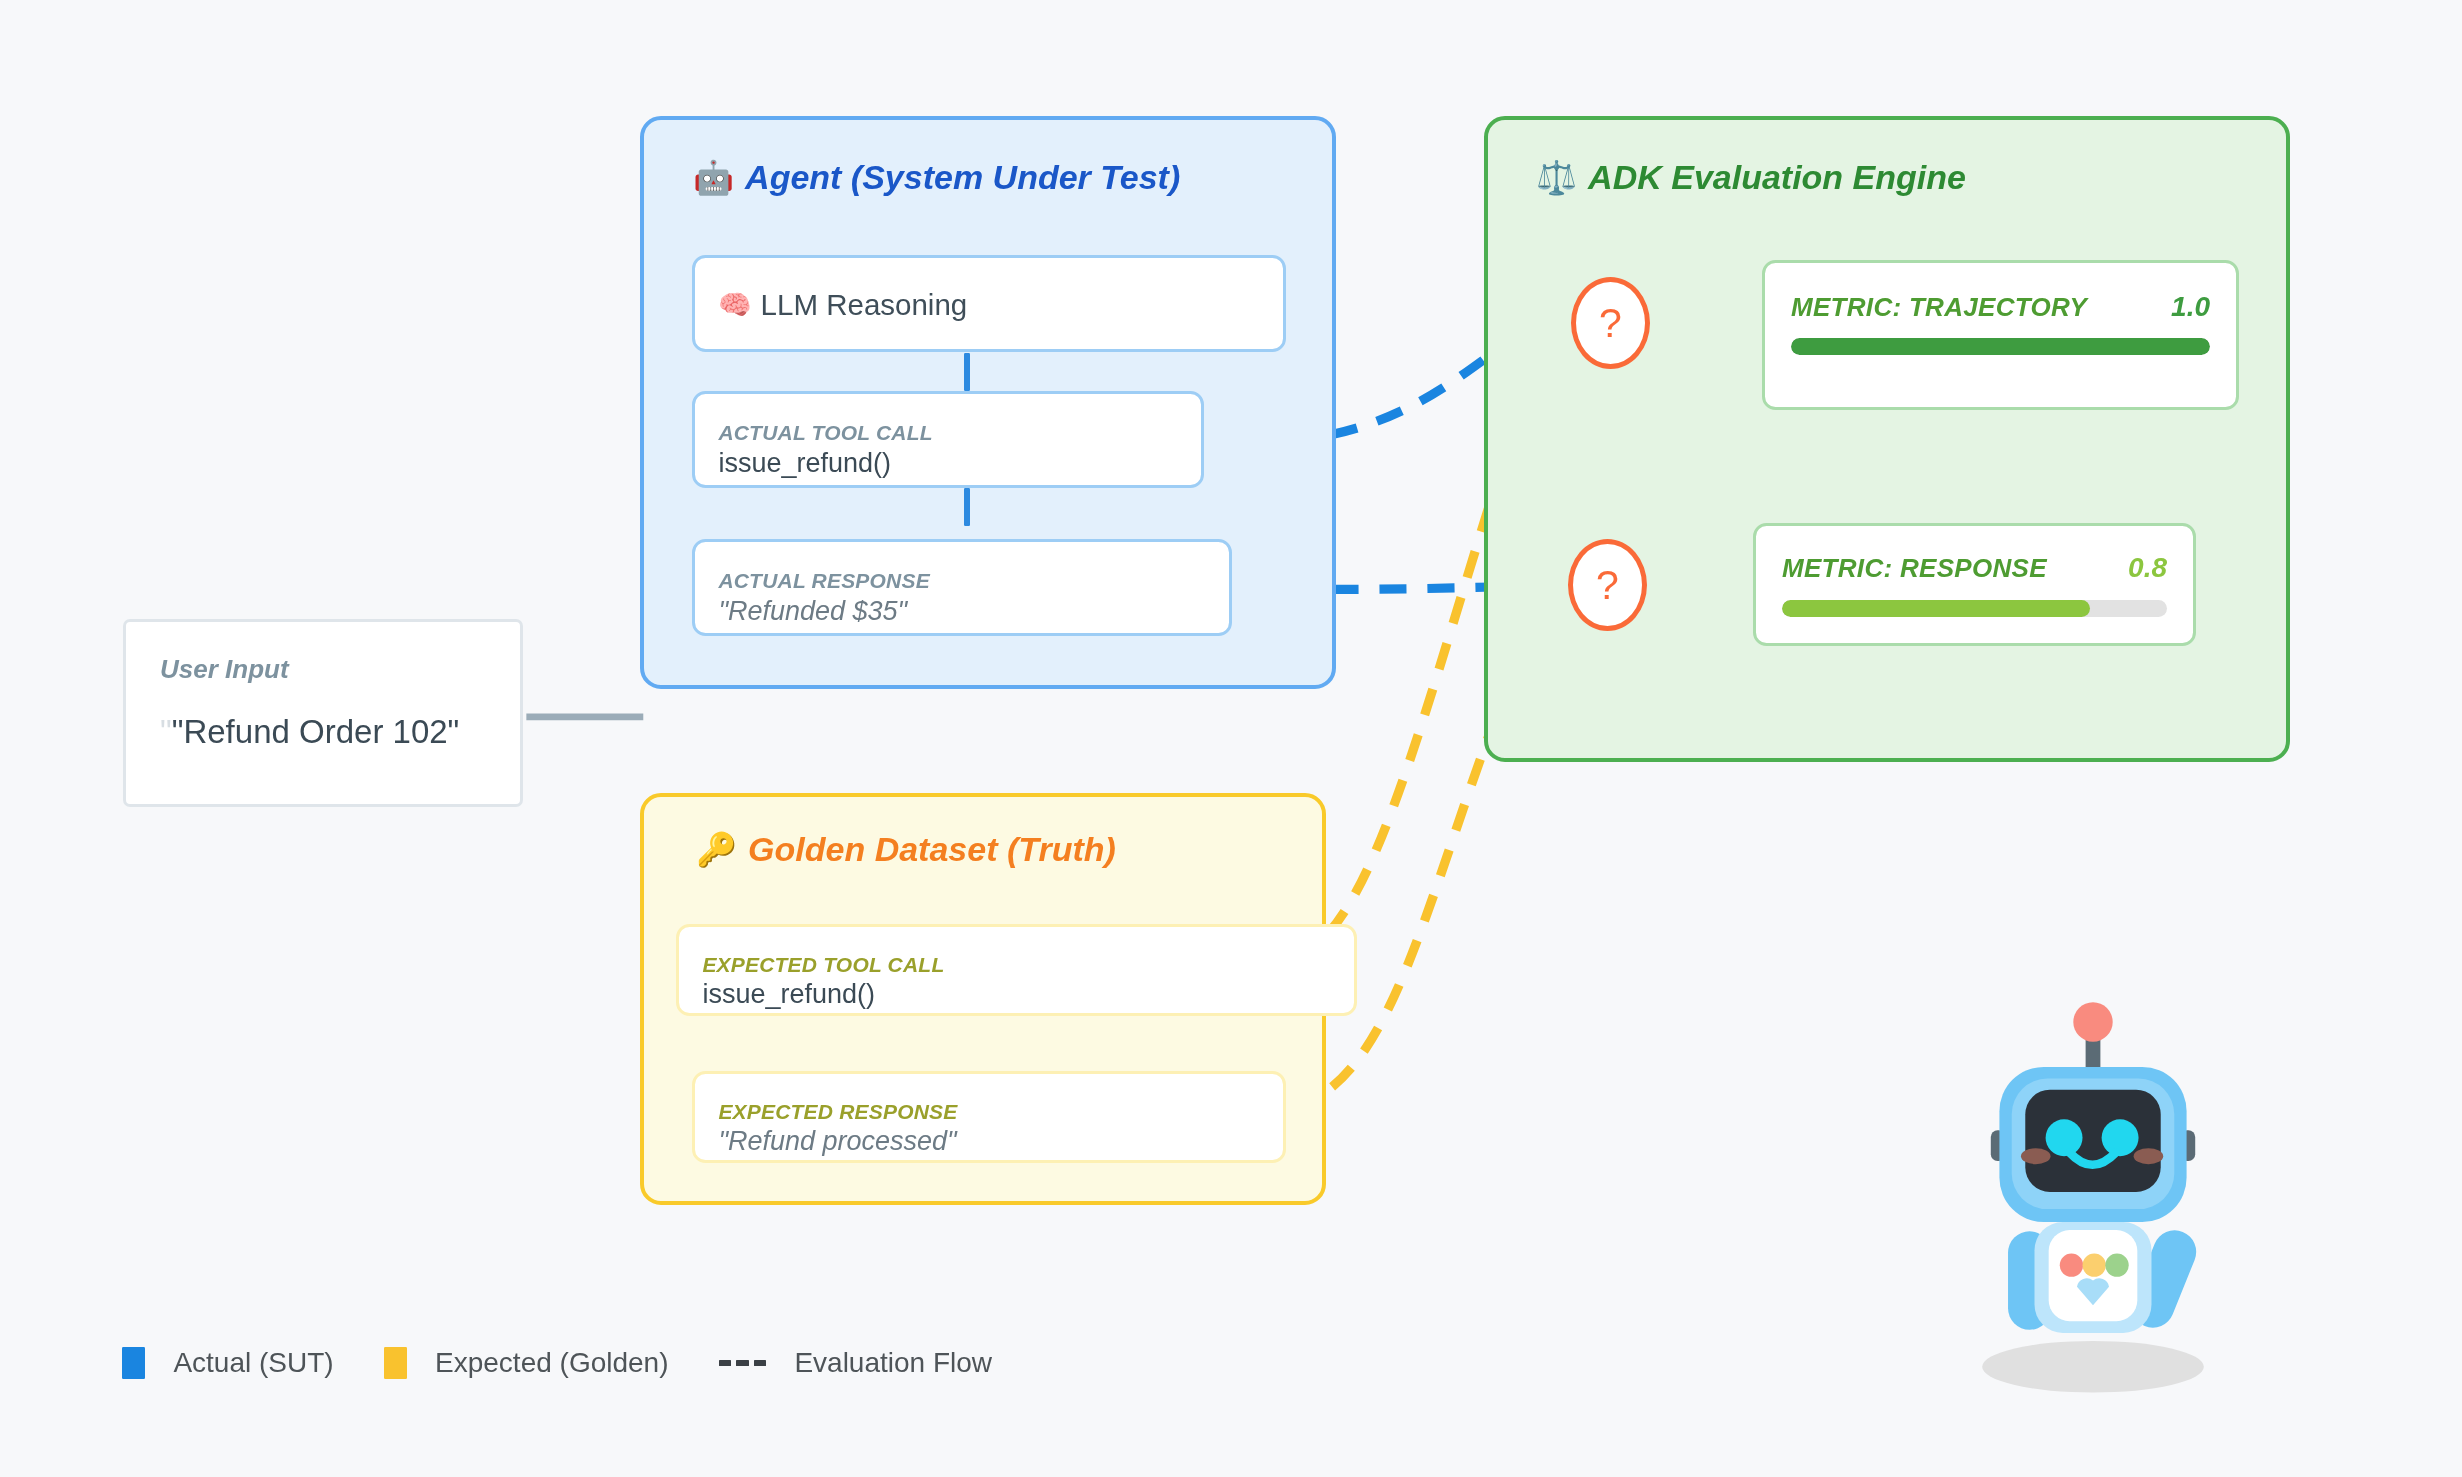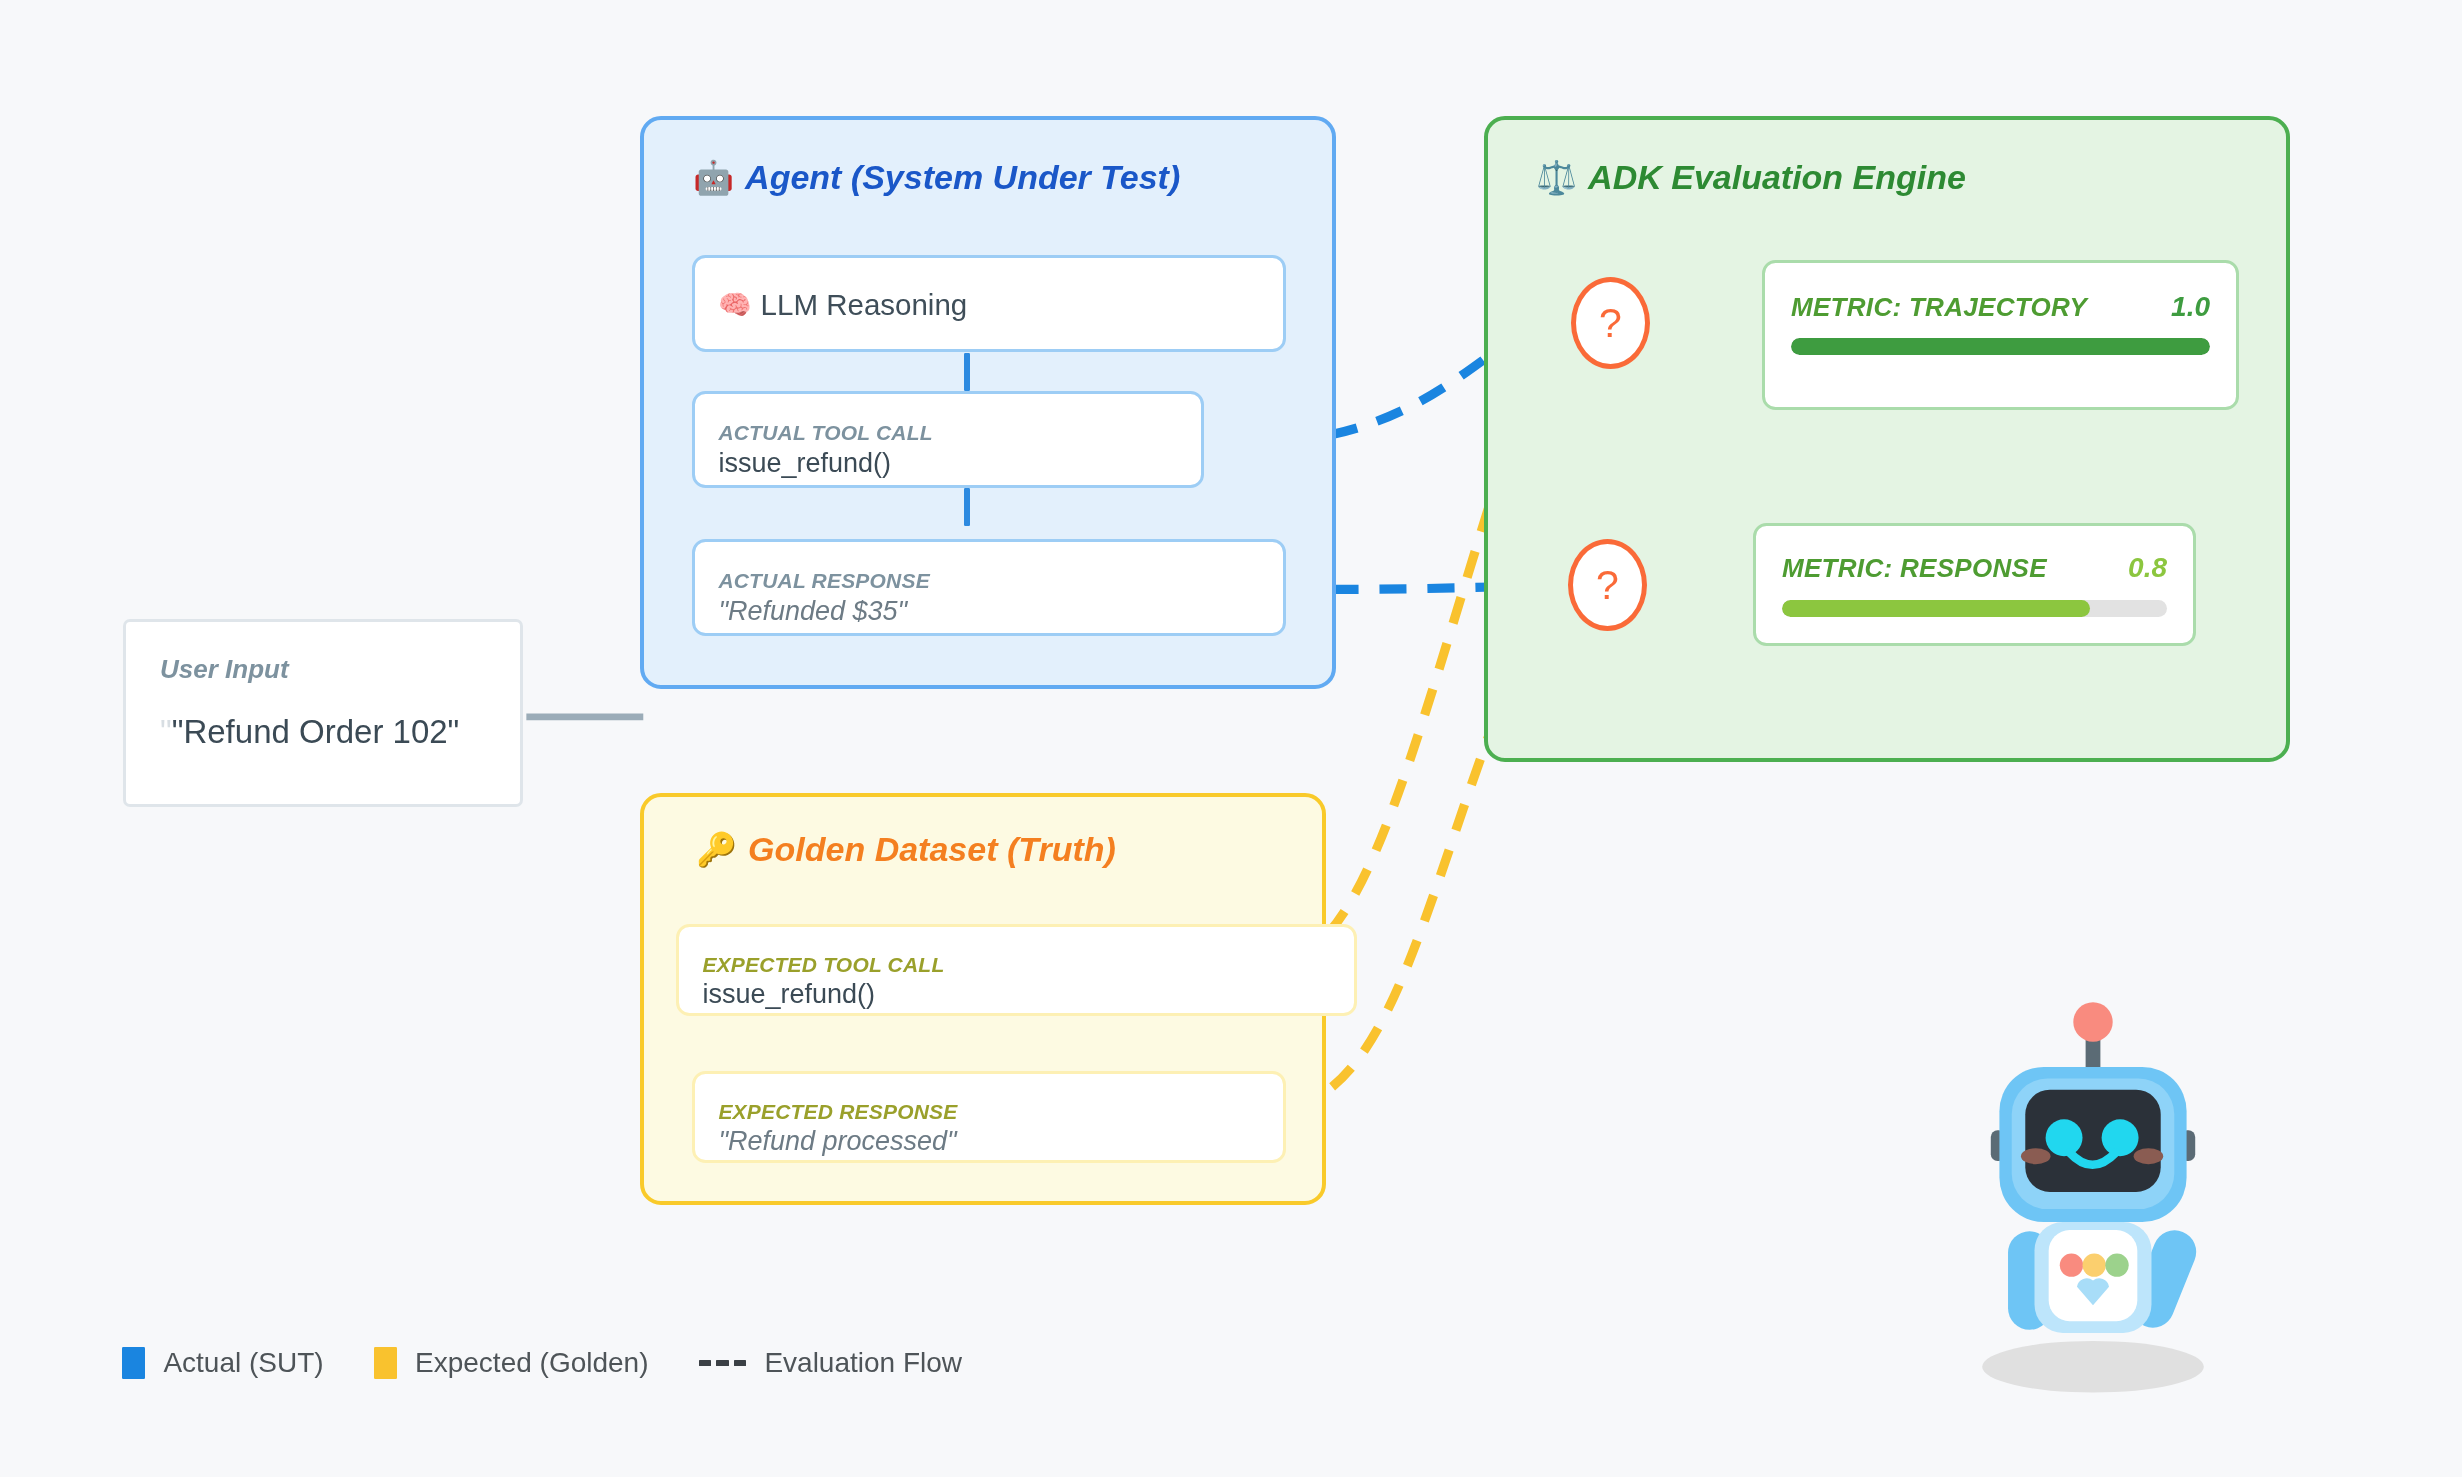--- a/index.html
+++ b/index.html
@@ -99,21 +99,21 @@
     white-space:nowrap;
   }
   .metric-score{font-style:italic;font-weight:bold;font-size:28px;white-space:nowrap;}
   .metric-track{
     position:absolute;height:17px;border-radius:8.6px;background:#e2e2e2;overflow:hidden;
   }
   .metric-fill{height:100%;border-radius:8.6px;}
 
   
   #legend{position:absolute;left:122px;top:1347px;display:flex;align-items:center;gap:17px;}
-  .lg-item{display:flex;gap:18px;}
+  .lg-item{display:flex;gap:28px;}
   .lg-swatch{width:23.4px;height:32px;border-radius:1.2px;}
   .lg-text{font-size:28px;color:#4e5458;white-space:nowrap;}
   .lg-dash{display:flex;align-items:center;gap:5.5px;}
   .lg-dash i{display:block;width:12.3px;height:6.8px;background:#3b4045;border-radius:0.6px;}
   .lg-sep{width:16px;}
 
   
   #robot{position:absolute;left:1939px;top:985px;width:308px;height:431px;}
 </style>
 </head>
@@ -154,21 +154,21 @@
 
     <div class="vlink" style="left:320px;top:233px;height:38px;"></div>
 
     <div class="inner-card blue" style="left:48px;top:271px;width:512px;height:97px;">
       <div class="card-label blue" style="top:27px;">ACTUAL TOOL CALL</div>
       <div class="card-value" style="top:54px;">issue_refund()</div>
     </div>
 
     <div class="vlink" style="left:320px;top:368px;height:38px;"></div>
 
-    <div class="inner-card blue" style="left:48px;top:419px;width:594px;height:97px;">
+    <div class="inner-card blue" style="left:48px;top:419px;width:540px;height:97px;">
       <div class="card-label blue" style="top:27px;">ACTUAL RESPONSE</div>
       <div class="card-value quote" style="top:54px;">"Refunded $35"</div>
     </div>
   </div>
 
   <div id="golden-panel" class="panel">
     <div class="panel-title">
       <span class="panel-emoji">🔑</span>
       <span>Golden Dataset (Truth)</span>
     </div>

